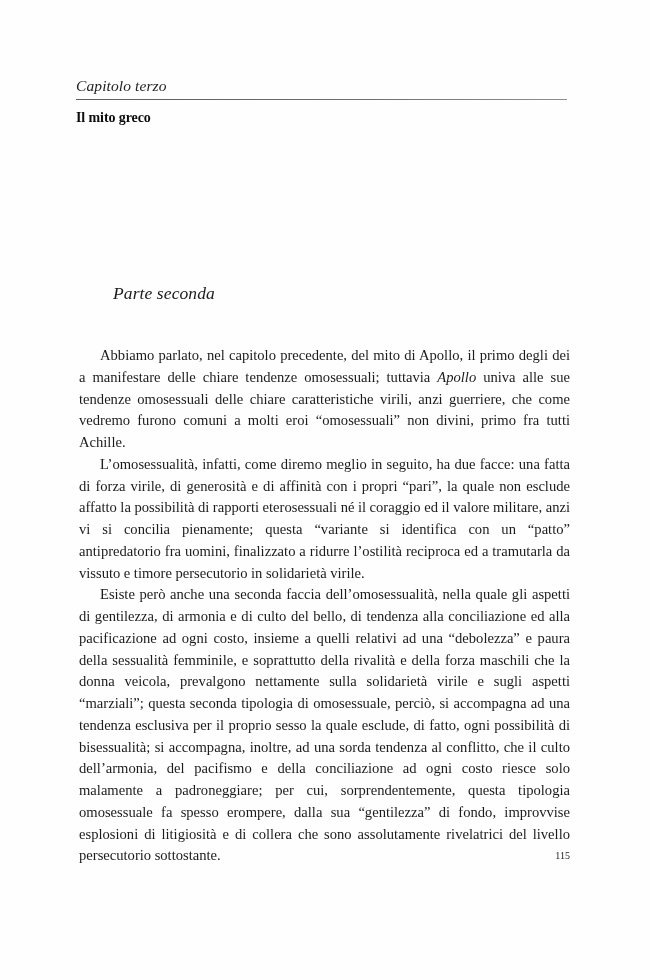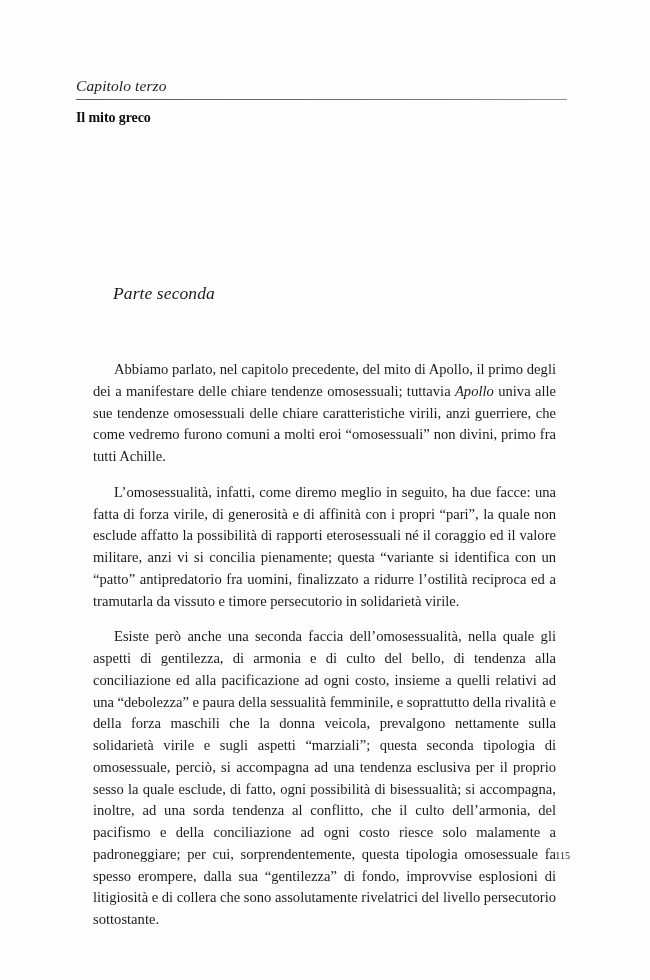--- a/index.html
+++ b/index.html
@@ -67,21 +67,21 @@
   }
 
   
   .body-text {
     position: absolute;
     left: 79px;
     top: 345px;
     width: 491px;
   }
   .body-text p {
-    margin: 14px;
+    margin: 0;
     text-indent: 21px;
     text-align: justify;
     font-size: 14.6px;
     line-height: 21.75px;
     color: #1b1b1b;
     -webkit-hyphens: none;
     hyphens: none;
     word-spacing: -0.15px;
   }
   .body-text p em {

